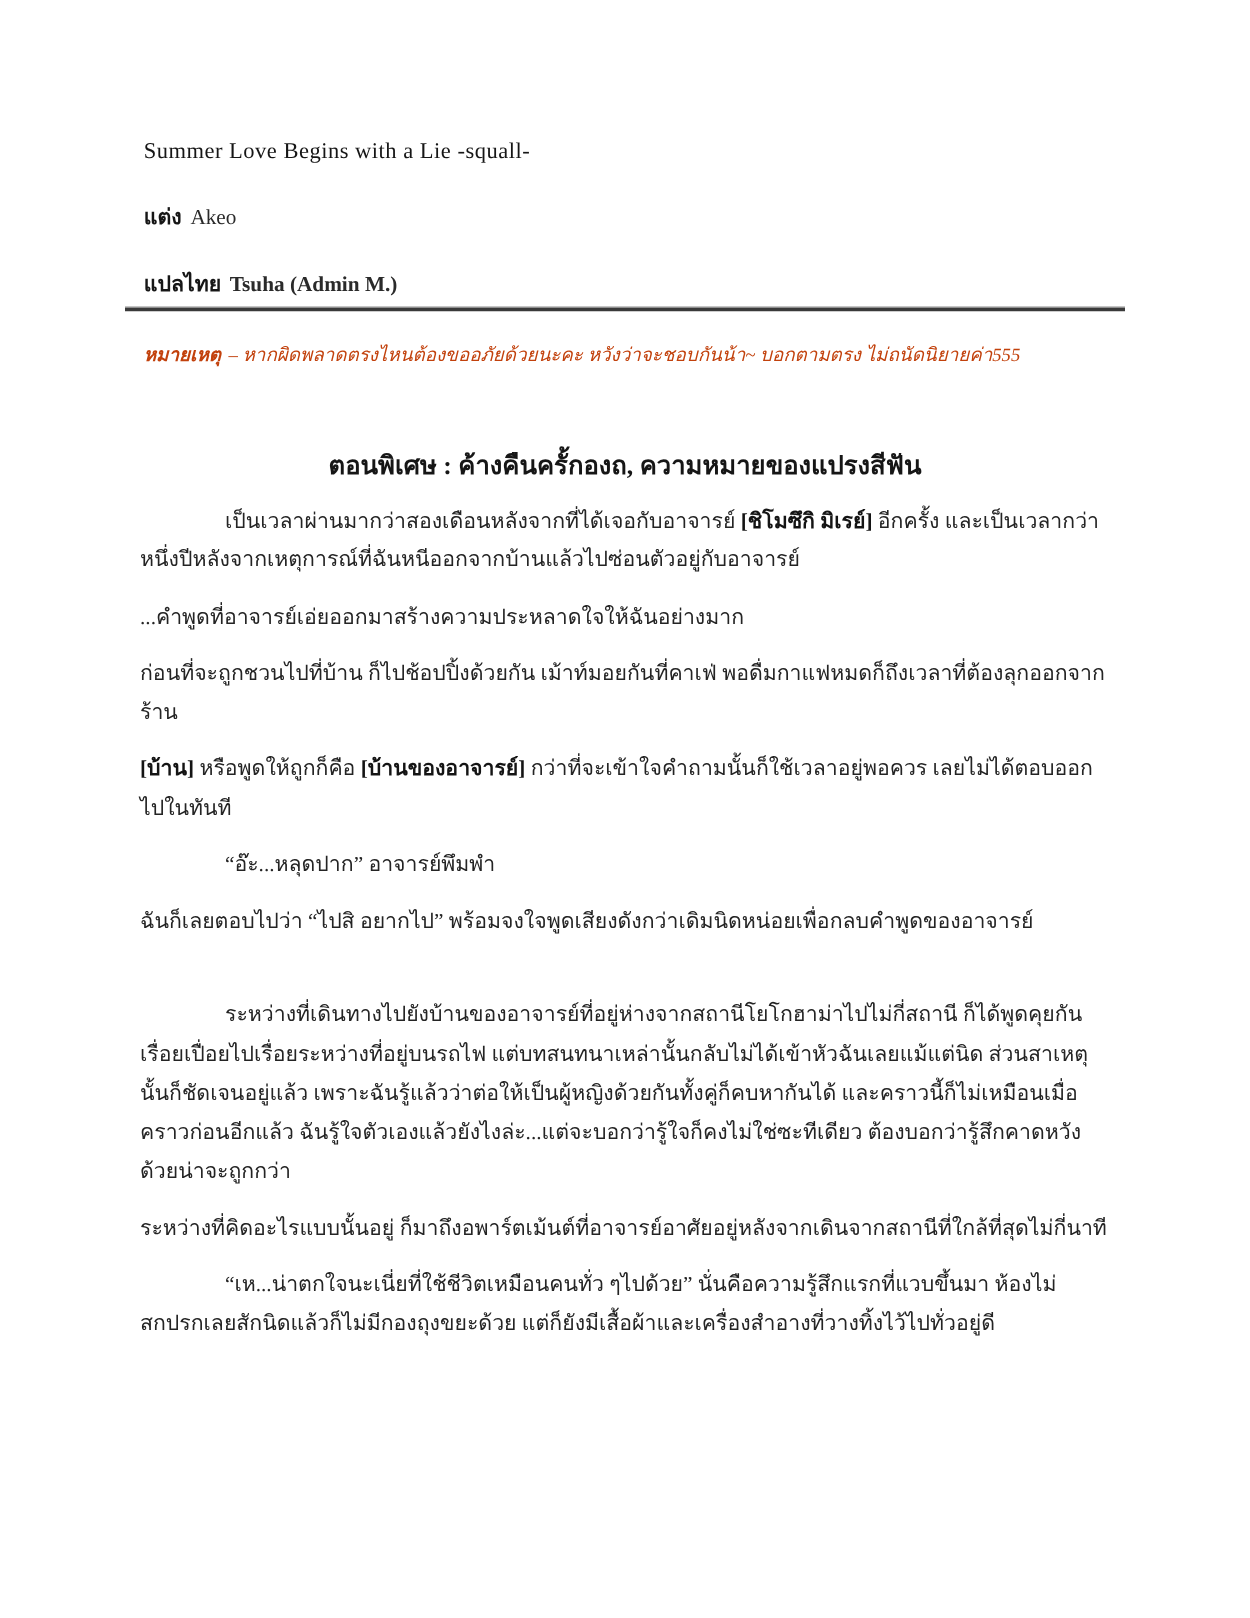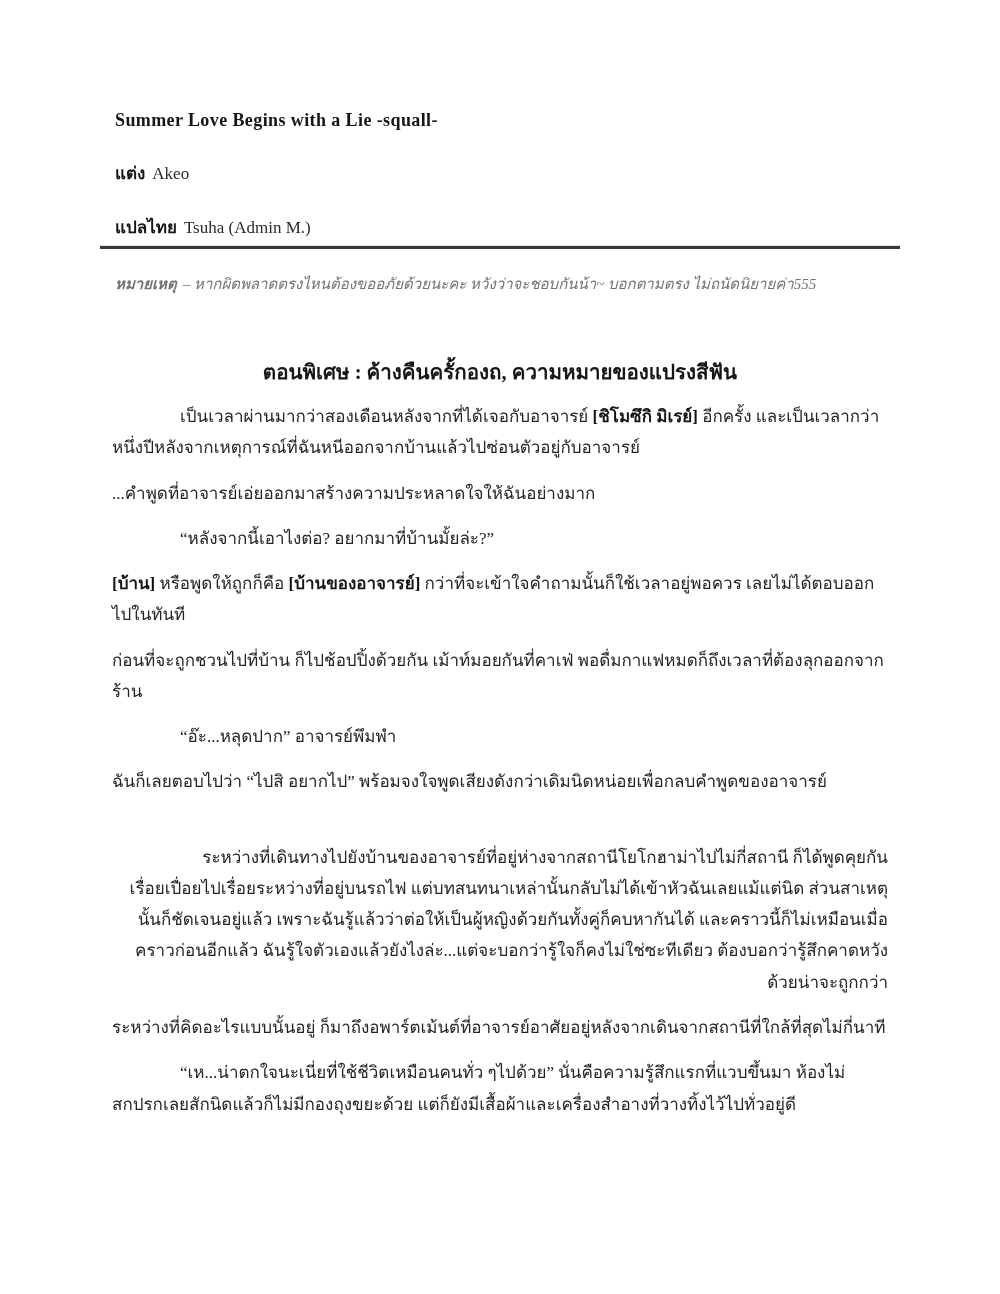--- a/index.html
+++ b/index.html
@@ -13,61 +13,61 @@
     min-height: 1294px;
     box-sizing: border-box;
     background: #ffffff;
     color: #1c1c1c;
     padding: 110px 100px 80px 100px;
     font-family: "Liberation Serif", "DejaVu Serif", serif;
   }
   .story-header { margin: 0; }
   .story-title {
     font-size: 18px;
-    font-weight: bold;
+    font-weight: normal;
     letter-spacing: 0.4px;
     margin: 0 0 28px 15px;
     color: #161616;
   }
   .byline {
     font-size: 17px;
     margin: 0 0 27px 15px;
     color: #2a2a2a;
   }
-  .byline.last { margin-bottom: 5px; }
+  .byline.last { margin-bottom: 5px; font-weight: bold; }
   .byline b { margin-right: 7px; color: #161616; }
   .divider-rule {
     height: 3px;
     background: #3a3a3a;
     border-top: 1px solid #e3e3e3;
     margin: 3px 0 0 0;
   }
   .note {
     font-size: 15px;
     font-style: italic;
     margin: 23px 0 0 15px;
-    color: #737373;
+    color: #c2410c;
   }
   .note b { margin-right: 6px; }
   .chapter-heading {
     font-size: 20.5px;
     font-weight: bold;
     text-align: center;
     margin: 59px 0 13px 0;
     color: #161616;
   }
   .story-body { margin: 12px; }
   .para {
     font-size: 17px;
     line-height: 1.84;
     margin: 0 0 14px 0;
     color: #242424;
   }
   .para.indent { text-indent: 68px; }
-  .para.gap-above { margin-top: 44px; text-align: right; }
+  .para.gap-above { margin-top: 44px; }
   .para b { color: #141414; }
 </style>
 </head>
 <body>
 
 <div class="page">
 
   <header class="story-header">
     <h1 class="story-title">Summer Love Begins with a Lie -squall-</h1>
 
@@ -78,23 +78,22 @@
     <div class="divider-rule"></div>
 
     <p class="note"><b>หมายเหตุ</b><span>– หากผิดพลาดตรงไหนต้องขออภัยด้วยนะคะ หวังว่าจะชอบกันน้า~ บอกตามตรง ไม่ถนัดนิยายค่า555</span></p>
   </header>
 
   <h2 class="chapter-heading">ตอนพิเศษ :  ค้างคืนครั้กองถ, ความหมายของแปรงสีฟัน</h2>
 
   <main class="story-body" id="story-body">
       <p class="para indent"><span>เป็นเวลาผ่านมากว่าสองเดือนหลังจากที่ได้เจอกับอาจารย์ </span><b>[ชิโมซึกิ มิเรย์]</b><span> อีกครั้ง และเป็นเวลากว่าหนึ่งปีหลังจากเหตุการณ์ที่ฉันหนีออกจากบ้านแล้วไปซ่อนตัวอยู่กับอาจารย์</span></p>
       <p class="para"><span>...คำพูดที่อาจารย์เอ่ยออกมาสร้างความประหลาดใจให้ฉันอย่างมาก</span></p>
-      <p class="para indent"><span>“หลังจากนี้เอาไงต่อ? อยากมาที่บ้านมั้ยล่ะ?”</span></p>
+      <p class="para"><span>ก่อนที่จะถูกชวนไปที่บ้าน ก็ไปช้อปปิ้งด้วยกัน เม้าท์มอยกันที่คาเฟ่ พอดื่มกาแฟหมดก็ถึงเวลาที่ต้องลุกออกจากร้าน</span></p>
       <p class="para"><b>[บ้าน]</b><span> หรือพูดให้ถูกก็คือ </span><b>[บ้านของอาจารย์]</b><span> กว่าที่จะเข้าใจคำถามนั้นก็ใช้เวลาอยู่พอควร เลยไม่ได้ตอบออกไปในทันที</span></p>
-      <p class="para"><span>ก่อนที่จะถูกชวนไปที่บ้าน ก็ไปช้อปปิ้งด้วยกัน เม้าท์มอยกันที่คาเฟ่ พอดื่มกาแฟหมดก็ถึงเวลาที่ต้องลุกออกจากร้าน</span></p>
       <p class="para indent"><span>“อ๊ะ...หลุดปาก” อาจารย์พึมพำ</span></p>
       <p class="para"><span>ฉันก็เลยตอบไปว่า “ไปสิ อยากไป” พร้อมจงใจพูดเสียงดังกว่าเดิมนิดหน่อยเพื่อกลบคำพูดของอาจารย์</span></p>
       <p class="para indent gap-above"><span>ระหว่างที่เดินทางไปยังบ้านของอาจารย์ที่อยู่ห่างจากสถานีโยโกฮาม่าไปไม่กี่สถานี  ก็ได้พูดคุยกันเรื่อยเปื่อยไปเรื่อยระหว่างที่อยู่บนรถไฟ แต่บทสนทนาเหล่านั้นกลับไม่ได้เข้าหัวฉันเลยแม้แต่นิด ส่วนสาเหตุนั้นก็ชัดเจนอยู่แล้ว เพราะฉันรู้แล้วว่าต่อให้เป็นผู้หญิงด้วยกันทั้งคู่ก็คบหากันได้  และคราวนี้ก็ไม่เหมือนเมื่อคราวก่อนอีกแล้ว  ฉันรู้ใจตัวเองแล้วยังไงล่ะ...แต่จะบอกว่ารู้ใจก็คงไม่ใช่ซะทีเดียว  ต้องบอกว่ารู้สึกคาดหวังด้วยน่าจะถูกกว่า</span></p>
       <p class="para"><span>ระหว่างที่คิดอะไรแบบนั้นอยู่ ก็มาถึงอพาร์ตเม้นต์ที่อาจารย์อาศัยอยู่หลังจากเดินจากสถานีที่ใกล้ที่สุดไม่กี่นาที</span></p>
       <p class="para indent"><span>“เห...น่าตกใจนะเนี่ยที่ใช้ชีวิตเหมือนคนทั่ว ๆไปด้วย” นั่นคือความรู้สึกแรกที่แวบขึ้นมา ห้องไม่สกปรกเลยสักนิดแล้วก็ไม่มีกองถุงขยะด้วย แต่ก็ยังมีเสื้อผ้าและเครื่องสำอางที่วางทิ้งไว้ไปทั่วอยู่ดี</span></p>
     </main>
 
 </div>
 
 </body></html>

